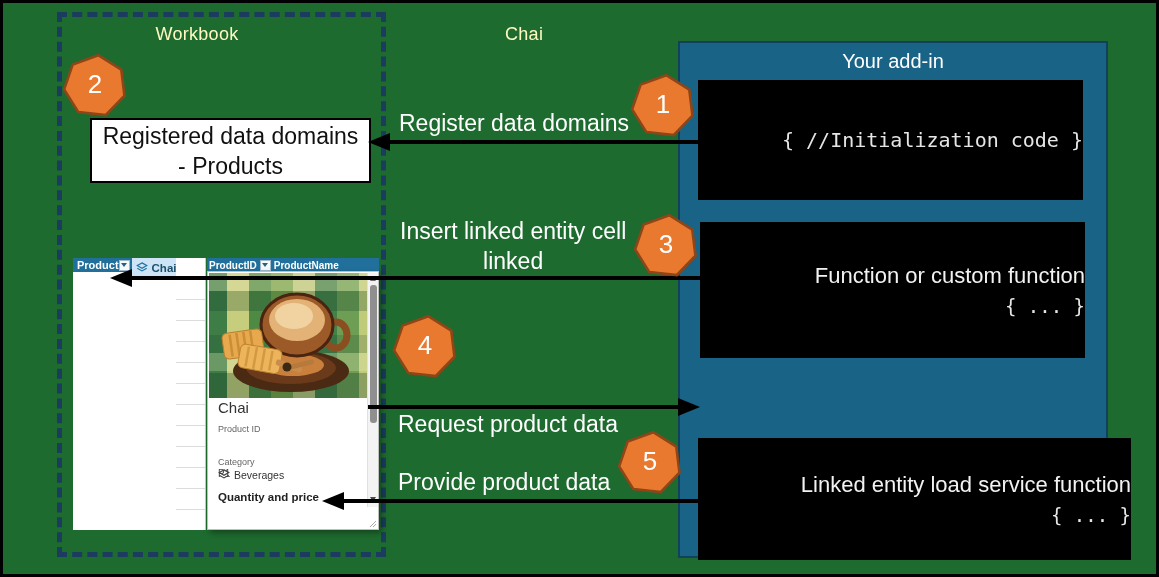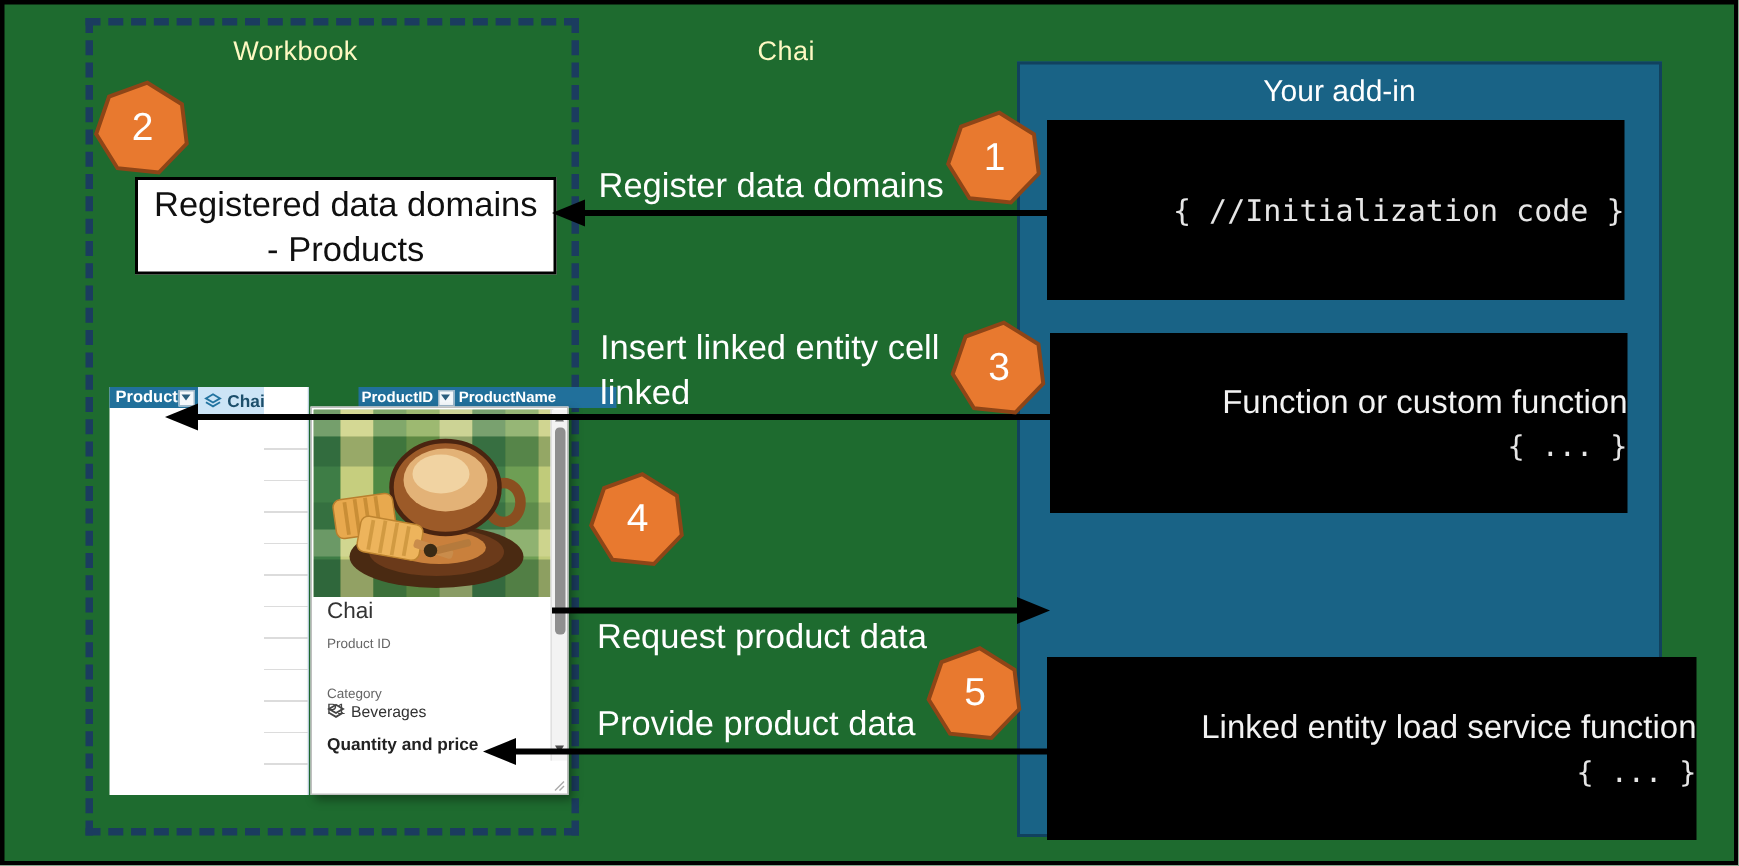--- a/index.html
+++ b/index.html
@@ -13,21 +13,21 @@
   .addin-box{left:678px;top:41px;width:430px;height:517px;background:#196386;border:2px solid #11415E;box-sizing:border-box;z-index:1;}
 
   .section-title{color:#fef9c3;font-size:18px;letter-spacing:.3px;z-index:3;}
   .addin-title{left:678px;top:50px;width:430px;text-align:center;color:#fff;font-size:20px;z-index:3;}
 
   .code-box{background:#000;color:#ECECEC;display:flex;flex-direction:column;align-items:flex-end;justify-content:center;z-index:4;gap:6px;}
   .code-mono{font-family:"DejaVu Sans Mono","Liberation Mono",monospace;font-size:19px;color:#E6E6E6;}
   .code-sans{font-size:22px;color:#F2F2F2;}
   .box-init{left:698px;top:80px;width:385px;height:120px;}
   .box-init .code-mono{font-size:20px;}
-  .box-func{left:700px;top:222px;width:385px;height:120px;}
+  .box-func{left:700px;top:222px;width:385px;height:136px;}
   .box-svc{left:698px;top:395px;width:433px;height:122px;margin-top:43px;}
 
   .registered-box{left:90px;top:118px;width:281px;height:65px;background:#fff;border:2px solid #000;box-sizing:border-box;
       display:flex;flex-direction:column;align-items:center;justify-content:center;color:#101010;font-size:23px;line-height:30px;z-index:4;text-align:center;}
 
   
   .flow-label{color:#fff;font-size:23px;z-index:6;line-height:30px;}
 
   
   .arrow-line{position:absolute;height:4px;background:#000;z-index:8;}
@@ -47,21 +47,21 @@
   .tbl-header{background:#21709B;color:#fff;font-size:11px;font-weight:bold;height:14px;
       display:flex;align-items:center;padding:0 2px 0 4px;box-sizing:border-box;}
   .tbl-header .spacer{flex:1;}
   .filter-btn{width:11px;height:11px;background:#F4F8FB;border:1px solid #9FB9CB;box-sizing:border-box;
       display:flex;align-items:center;justify-content:center;}
   .filter-btn .tri{width:0;height:0;border-left:3px solid transparent;border-right:3px solid transparent;border-top:4px solid #2C5F7E;}
   .chai-row{height:19px;background:#CCE4F6;border-bottom:3px solid #26873E;box-sizing:content-box;
       display:flex;align-items:center;gap:4px;padding-left:4px;color:#1C4E6B;font-size:11.5px;font-weight:600;}
   .empty-rows{flex:1;background:repeating-linear-gradient(to bottom,#ffffff 0 20px,#DCDCDC 20px 21px);}
   .tbl2-header{left:207px;top:258px;width:172px;height:14px;background:#21709B;color:#fff;font-size:10px;font-weight:bold;
-      display:flex;align-items:center;gap:3px;padding:0 2px;box-sizing:border-box;z-index:5;margin-left:32px;}
+      display:flex;align-items:center;gap:3px;padding:0 2px;box-sizing:border-box;z-index:5;}
 
   .card{left:207px;top:271px;width:172px;height:259px;background:#fff;border:1px solid #BFBFBF;box-sizing:border-box;
       box-shadow:3px 3px 6px rgba(0,0,0,.35);z-index:6;}
   .photo{position:absolute;left:1px;top:1px;}
   .scrollbar{position:absolute;left:159px;top:1px;width:11px;height:234px;background:#F3F3F3;border-left:1px solid #E0E0E0;box-sizing:border-box;}
   .sb-up{position:absolute;left:2px;top:3px;width:0;height:0;border-left:3.5px solid transparent;border-right:3.5px solid transparent;border-bottom:5px solid #6F6F6F;}
   .sb-thumb{position:absolute;left:2px;top:12px;width:7px;height:138px;background:#8F8F8F;border-radius:3px;}
   .sb-down{position:absolute;left:2px;top:224px;width:0;height:0;border-left:3.5px solid transparent;border-right:3.5px solid transparent;border-top:5px solid #4A4A4A;}
   .card-title{position:absolute;left:10px;top:127px;font-size:15px;color:#333;}
   .card-label{position:absolute;font-size:9px;color:#666;}
@@ -95,21 +95,21 @@
     <div class="code-sans">Linked entity load service function</div>
     <div class="code-mono">{ ... }</div>
   </div>
 
   <div class="abs registered-box">
     <div>Registered data domains</div>
     <div>- Products</div>
   </div>
 
   <div class="abs flow-label" style="left:399px;top:108px;">Register data domains</div>
-  <div class="abs flow-label" style="left:400px;top:216px;">
+  <div class="abs flow-label" style="left:400px;top:216px;text-align:center;">
     <div>Insert linked entity cell</div>
     <div>linked</div>
   </div>
   <div class="abs flow-label" style="left:398px;top:373px;margin-top:36px;">Request product data</div>
   <div class="abs flow-label" style="left:398px;top:467px;">Provide product data</div>
 
   <div class="arrow-line" style="left:386px;top:140px;width:312px;"></div>
   <div class="ah ah-left" style="left:368px;top:133px;"></div>
 
   <div class="arrow-line" style="left:128px;top:276px;width:572px;"></div>

